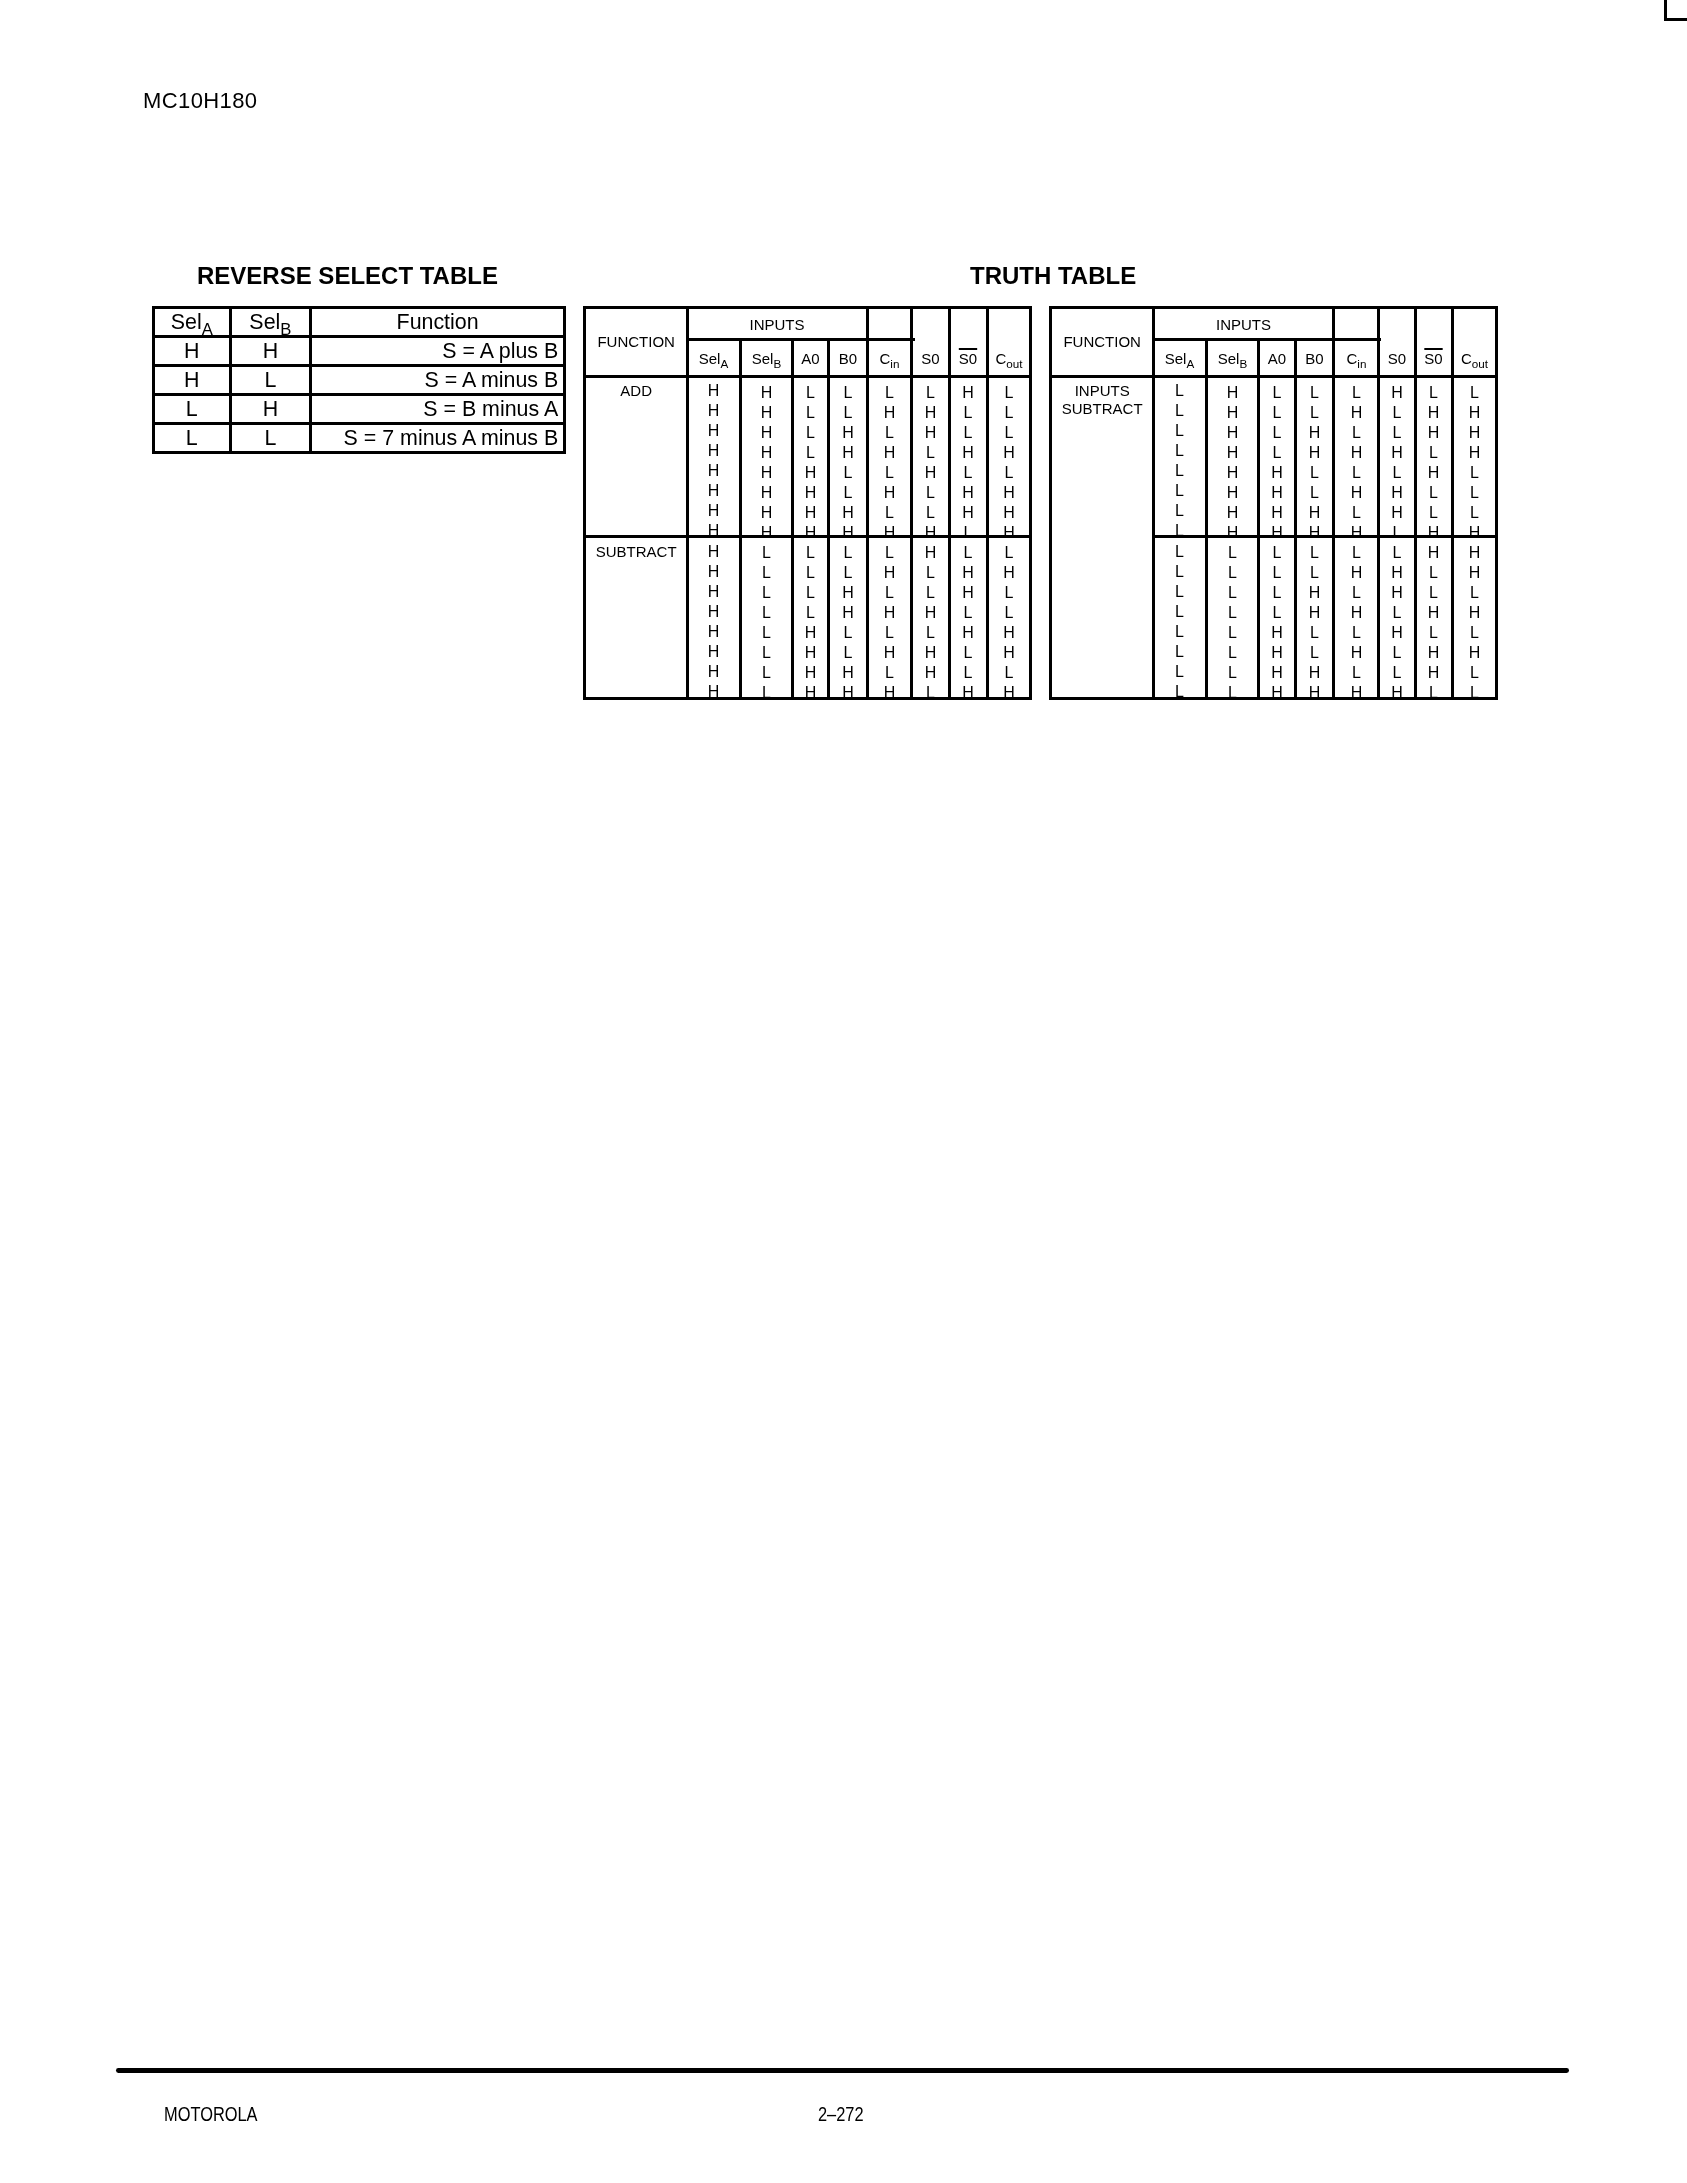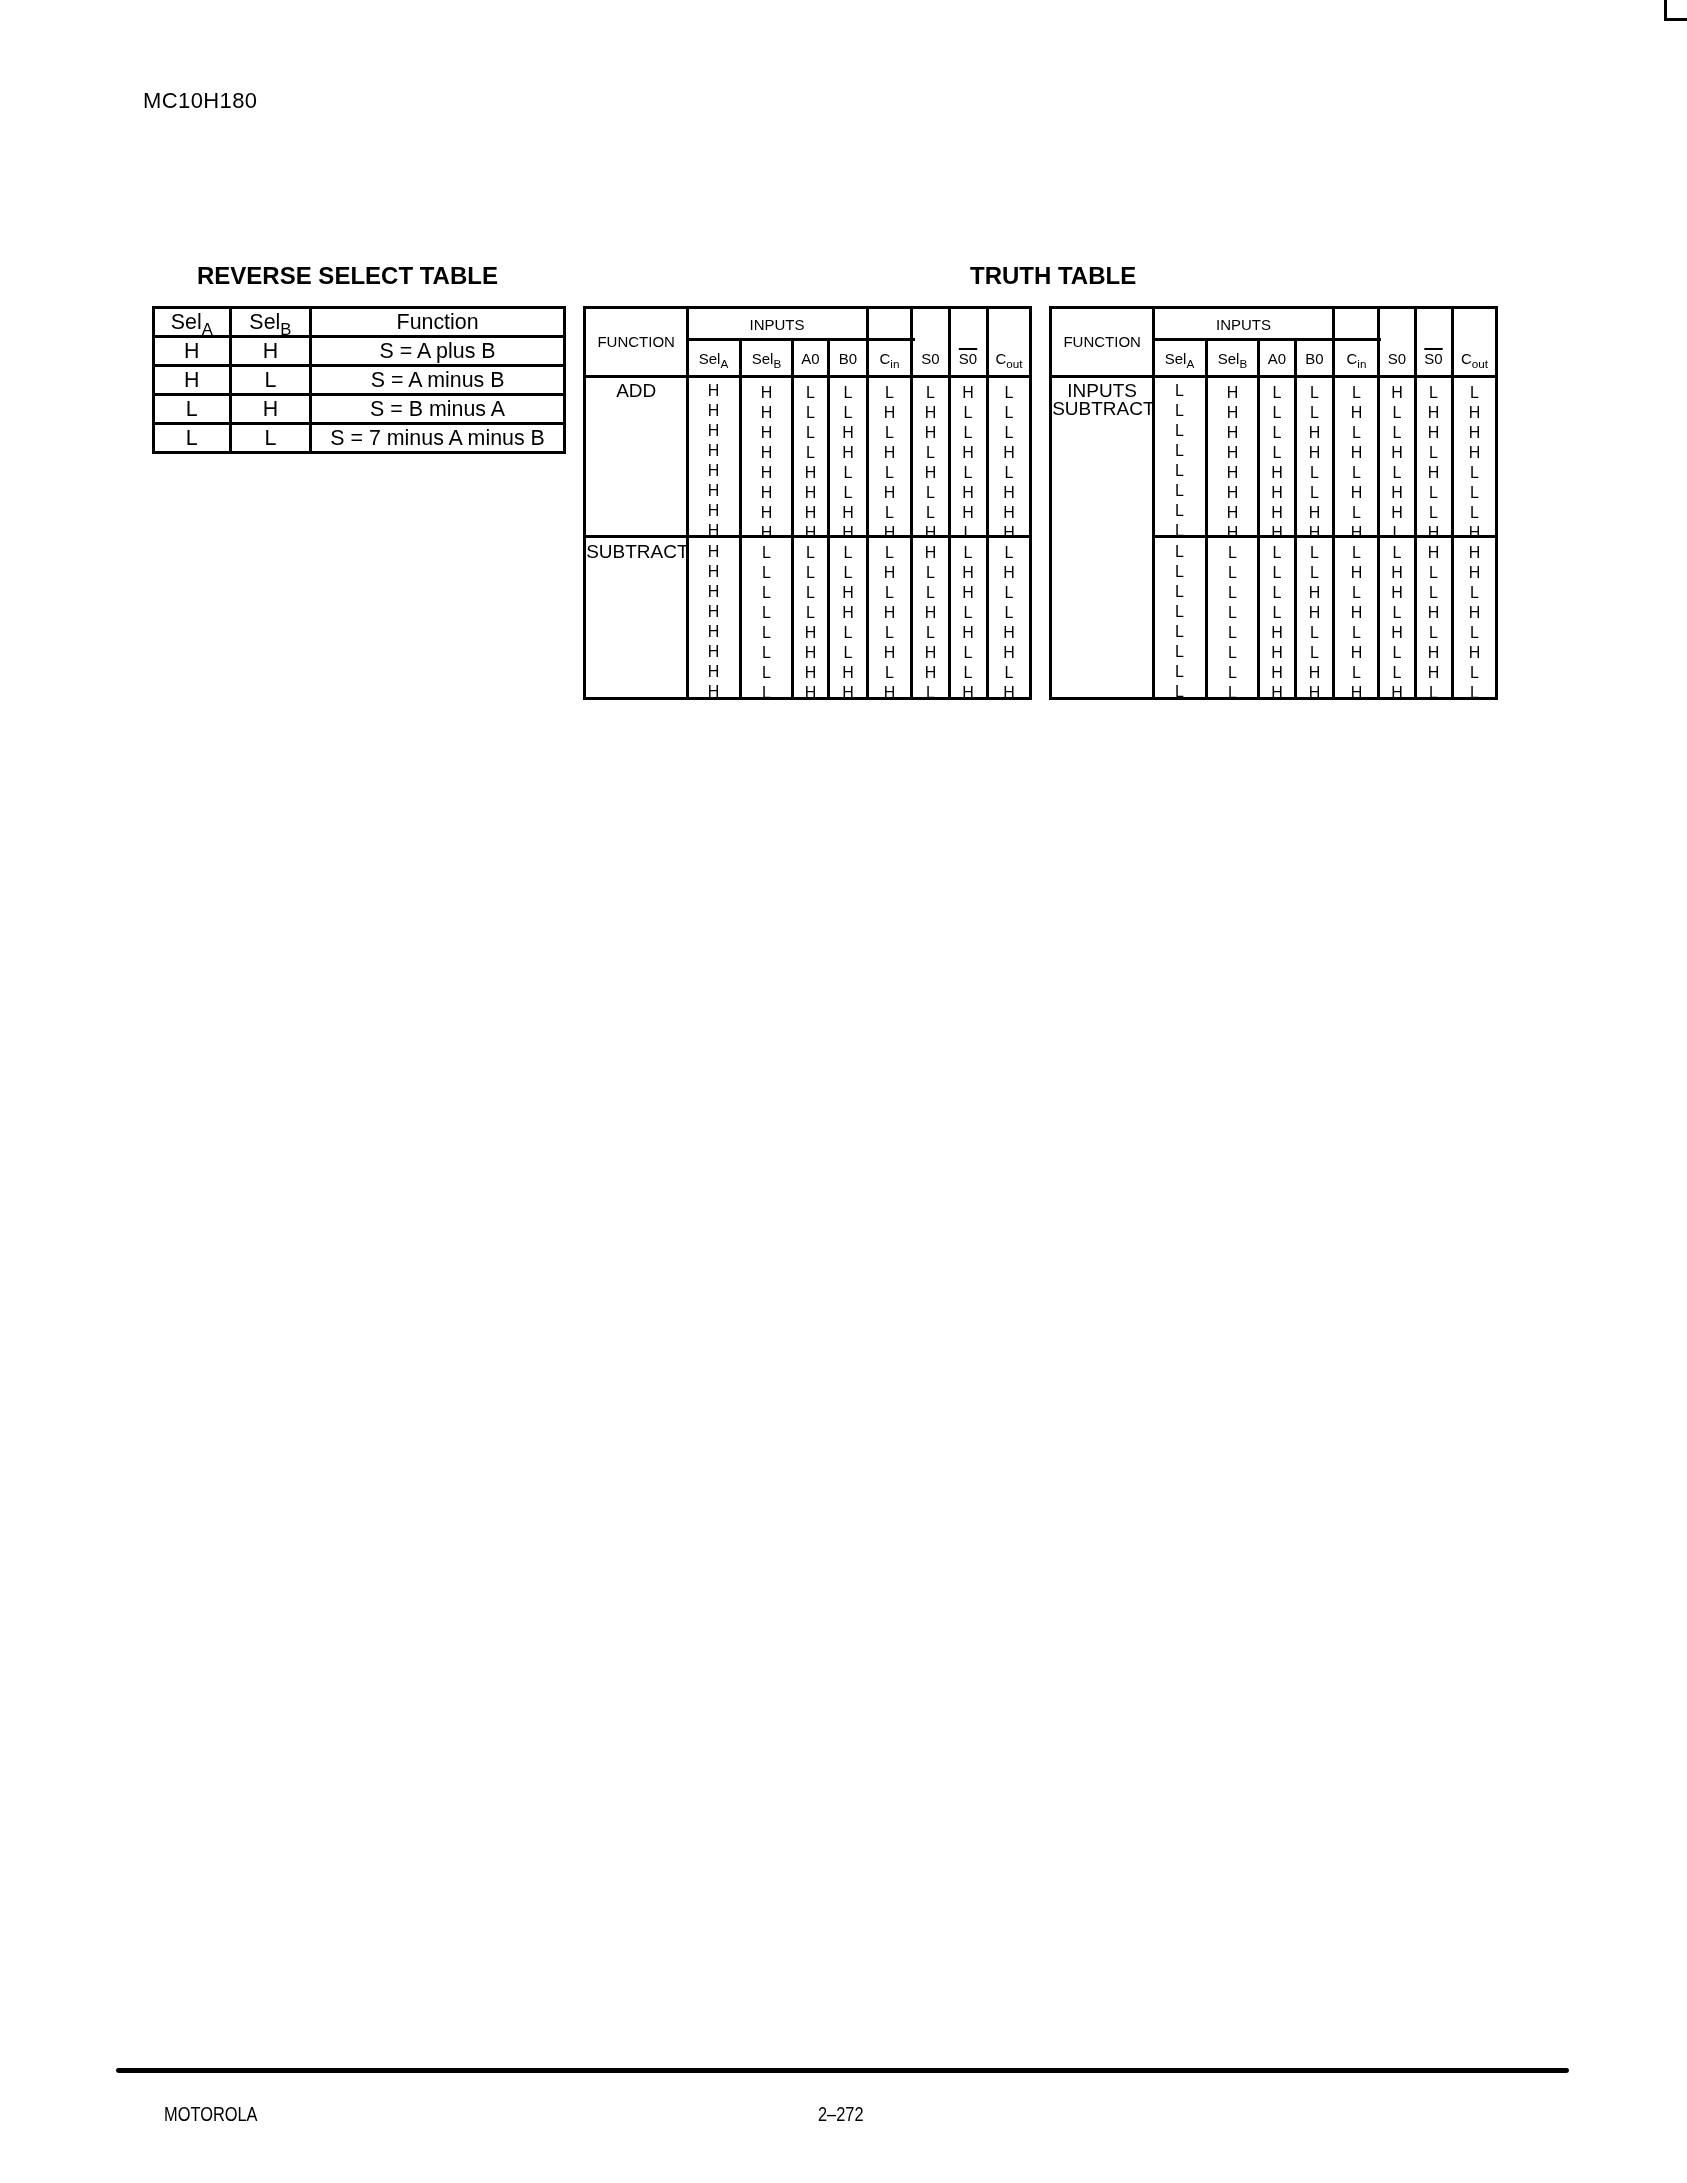--- a/index.html
+++ b/index.html
@@ -19,31 +19,31 @@
   table.fst {
     position: absolute; left: 152px; top: 306px; width: 414px;
     border-collapse: collapse; border: 3.2px solid #000;
   }
   table.fst td, table.fst th {
     border: 3.2px solid #000; font-size: 21.4px; font-weight: normal;
     height: 26px; padding: 0 4.8px; white-space: nowrap; line-height: 24px;
   }
   table.fst .c1 { width: 64px; text-align: center; }
   table.fst .c2 { width: 68px; text-align: center; }
-  table.fst .c3 { text-align: center; }
+  table.fst .c3 { text-align: right; }
   table.fst th.c3 { text-align: center; }
   sub.s { font-size: 0.78em; vertical-align: -0.35em; line-height: 0; }
 
   
   .tt { position: absolute; top: 306px; height: 394px; }
   .tt .frame { position: absolute; left: 0; top: 0; right: 0; bottom: 0; border: 3.2px solid #000; box-sizing: border-box; }
   .tt .hl, .tt .vl { position: absolute; background: #000; }
   .tt .hdr-text { position: absolute; font-size: 15px; line-height: 17.5px; text-align: center; white-space: nowrap; }
   .tt .col { position: absolute; text-align: center; font-size: 16px; line-height: 20px; white-space: pre; }
-  .tt .fn-label { position: absolute; font-size: 19px; line-height: 17.5px; text-align: center; }
+  .tt .fn-label { position: absolute; font-size: 15px; line-height: 17.5px; text-align: center; }
   .overbar { text-decoration: overline; text-decoration-thickness: 1.6px; }
 
   .footer-rule { position: absolute; left: 116px; top: 2068px; width: 1453px; height: 4.8px; background: #000; border-radius: 2.4px; }
   .footer-left { left: 164px; top: 2103px; font-size: 20px; transform: scaleX(0.82); transform-origin: left center; }
   .footer-center { left: 818px; top: 2103px; font-size: 20px; transform: scaleX(0.82); transform-origin: left center; }
 </style>
 </head>
 <body>
 
 <div class="corner-mark"></div>

